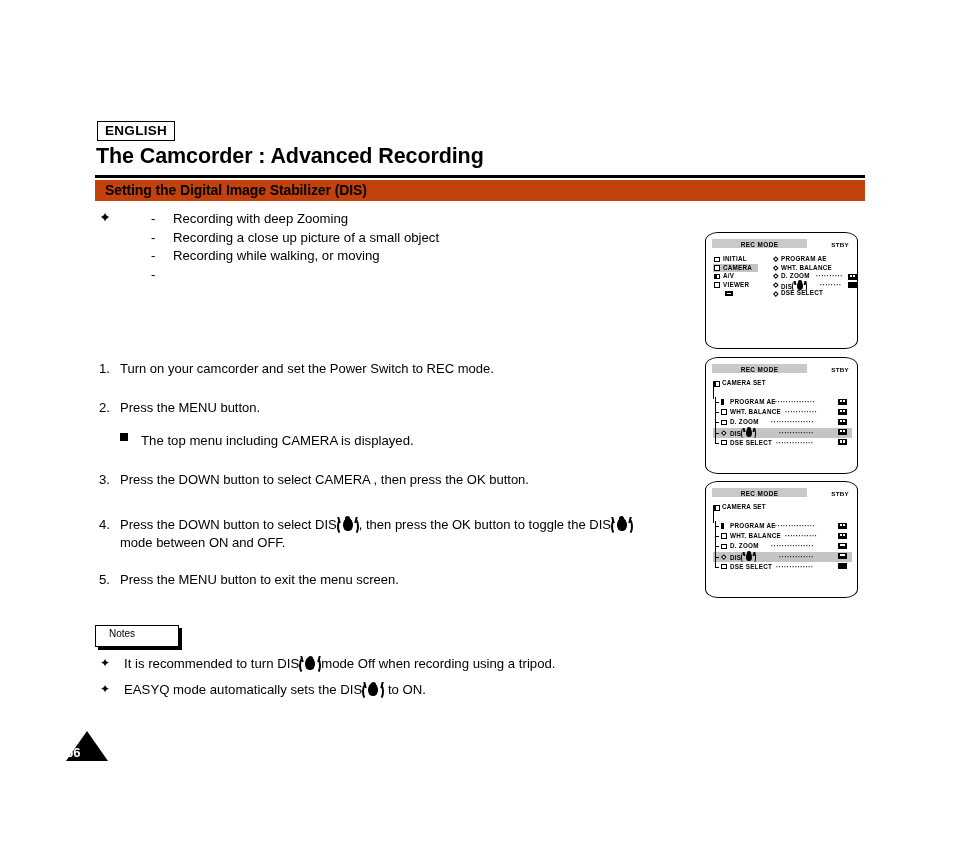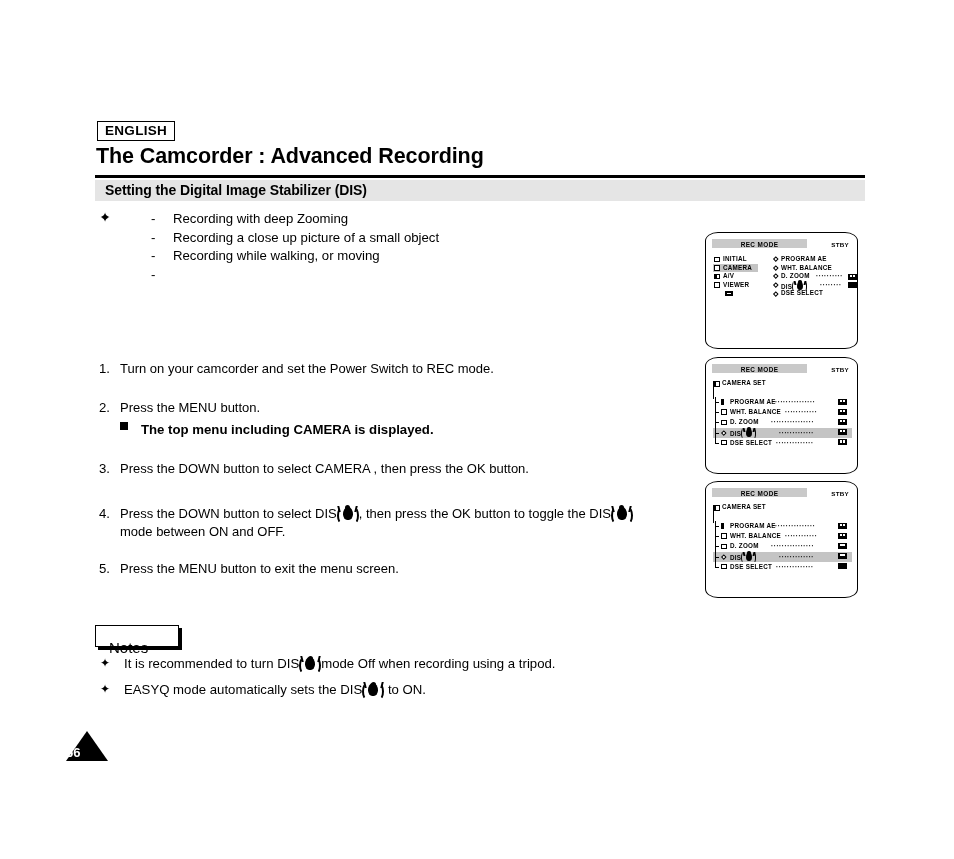--- a/index.html
+++ b/index.html
@@ -55,21 +55,21 @@
     background: #000;
   }
 
   
   .section-bar {
     position: absolute;
     left: 95px;
     top: 180px;
     width: 770px;
     height: 21px;
-    background: #e5e5e5;
+    background: #c2410c;
   }
   .section-bar-label {
     position: absolute;
     left: 10px;
     top: 2px;
     font-size: 14px;
     font-weight: bold;
     letter-spacing: -0.1px;
   }
 
@@ -129,24 +129,23 @@
     font-size: 13.2px;
     line-height: 18.4px;
   }
   .step-text {
     font-size: 13px;
     line-height: 18.4px;
   }
   .step-sub {
     position: relative;
     padding-left: 21px;
-    margin-top: 3px;
+    margin-top: 14px;
     font-size: 13.2px;
     line-height: 18.4px;
-    font-weight: bold;
   }
   .step-sub-mark {
     position: absolute;
     left: 0px;
     top: 1px;
     width: 8px;
     height: 8px;
     background: #000;
   }
 
@@ -163,22 +162,22 @@
     top: 625px;
     width: 82px;
     height: 20px;
     border: 1.6px solid #000;
     box-shadow: 3px 3px 0 0 #000;
     background: #fff;
   }
   .notes-label {
     position: absolute;
     left: 13px;
-    top: 13px;
-    font-size: 15px;
+    top: 2px;
+    font-size: 10px;
     text-align: right;
   }
 
   .notes-list {
     position: absolute;
     left: 99px;
     top: 655px;
     width: 600px;
   }
   .note-row {

